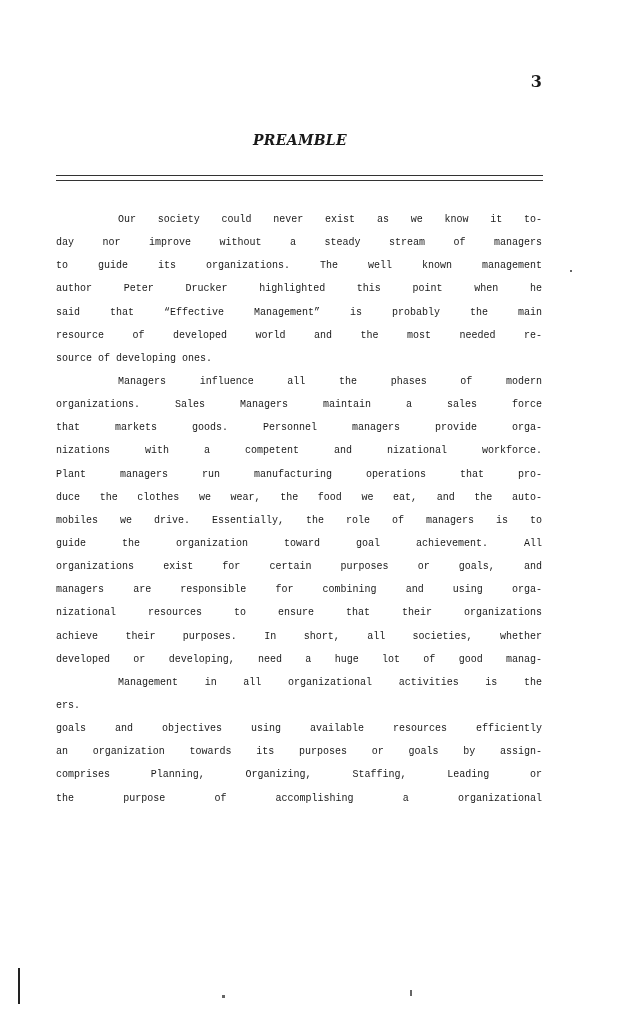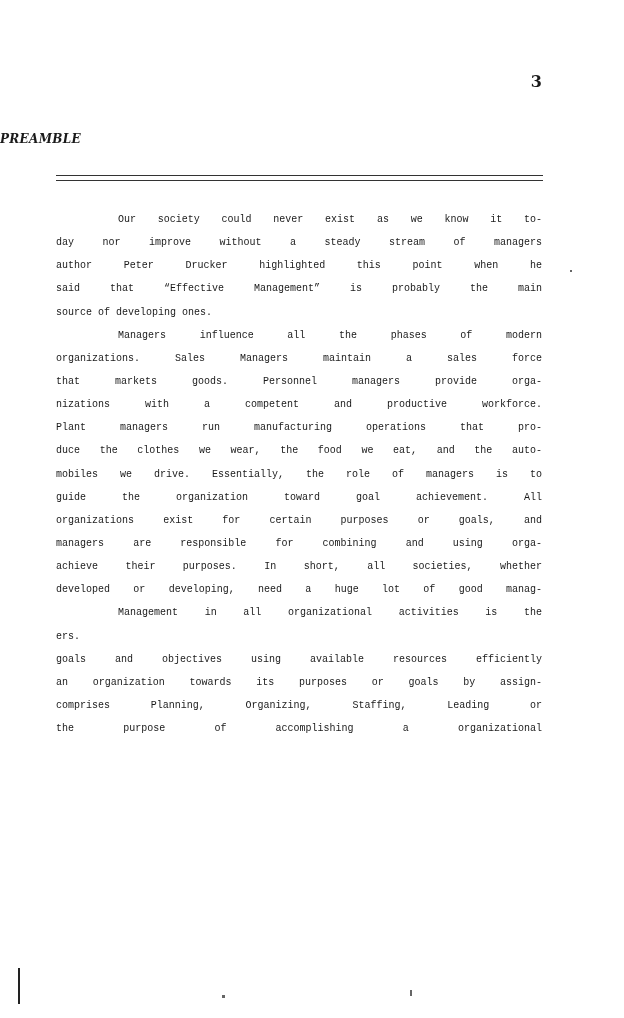--- a/index.html
+++ b/index.html
@@ -1,21 +1,21 @@
 <!DOCTYPE html>
 <html><head>
 <meta charset="utf-8">
 <style>
   html, body { margin: 0; padding: 0; background: #ffffff; }
   body { width: 624px; height: 1018px; position: relative; overflow: hidden;
          font-family: "DejaVu Serif", "Liberation Serif", serif; color: #1a1a1a; }
   .page-number { position: absolute; top: 72px; left: 520px; width: 22px; text-align: right;
                  font-weight: bold; font-size: 16px; }
-  .title { position: absolute; top: 132px; left: 0; width: 600px; text-align: left;
-           font-style: italic; font-weight: bold; font-size: 12px; letter-spacing: 0.3px; }
+  .title { position: absolute; top: 132px; left: 0; width: 600px; text-align: center;
+           font-style: italic; font-weight: bold; font-size: 14px; letter-spacing: 0.3px; }
   .rule { position: absolute; left: 56px; width: 487px; height: 0; border-top: 1.5px solid #333; }
   .rule.r1 { top: 175px; }
   .rule.r2 { top: 180px; border-top-width: 1px; }
   .body-text { position: absolute; top: 208px; left: 56px; width: 486px;
                font-size: 10px; line-height: 23.15px; font-family: Liberation Mono, monospace; }
   .line { display: block; white-space: nowrap; text-align: justify; text-align-last: justify;
           height: 23.15px; overflow: hidden; }
   .line.last { text-align-last: left; }
   .line.indent { padding-left: 62px; }
   .speck { position: absolute; background: #666; }
@@ -25,34 +25,37 @@
 
 <div class="page-number">3</div>
 <div class="title">PREAMBLE</div>
 <div class="rule r1"></div>
 <div class="rule r2"></div>
 
 <div class="body-text">
 
   <span class="line indent">Our society could never exist as we know it to-</span>
   <span class="line">day nor improve without a steady stream of managers</span>
+  <span class="line">to guide its organizations. The well known management</span>
   <span class="line">author Peter Drucker highlighted this point when he</span>
   <span class="line">said that “Effective Management” is probably the main</span>
+  <span class="line">resource of developed world and the most needed re-</span>
   <span class="line last">source of developing ones.</span>
 
   <span class="line indent">Managers influence all the phases of modern</span>
   <span class="line">organizations. Sales Managers maintain a sales force</span>
   <span class="line">that markets goods. Personnel managers provide orga-</span>
-  <span class="line">nizations with a competent and productive workforce.</span>
+  <span class="line">nizations with a competent and nizational workforce.</span>
   <span class="line">Plant managers run manufacturing operations that pro-</span>
   <span class="line">duce the clothes we wear, the food we eat, and the auto-</span>
   <span class="line">mobiles we drive. Essentially, the role of managers is to</span>
   <span class="line">guide the organization toward goal achievement. All</span>
   <span class="line">organizations exist for certain purposes or goals, and</span>
   <span class="line">managers are responsible for combining and using orga-</span>
+  <span class="line">nizational resources to ensure that their organizations</span>
   <span class="line">achieve their purposes. In short, all societies, whether</span>
   <span class="line">developed or developing, need a huge lot of good manag-</span>
   <span class="line indent">Management in all organizational activities is the</span>
 
   <span class="line last">ers.</span>
   <span class="line">goals and objectives using available resources efficiently</span>
   <span class="line">an organization towards its purposes or goals by assign-</span>
   <span class="line">comprises Planning, Organizing, Staffing, Leading or</span>
   <span class="line">the purpose of accomplishing a organizational</span>
 </div>

